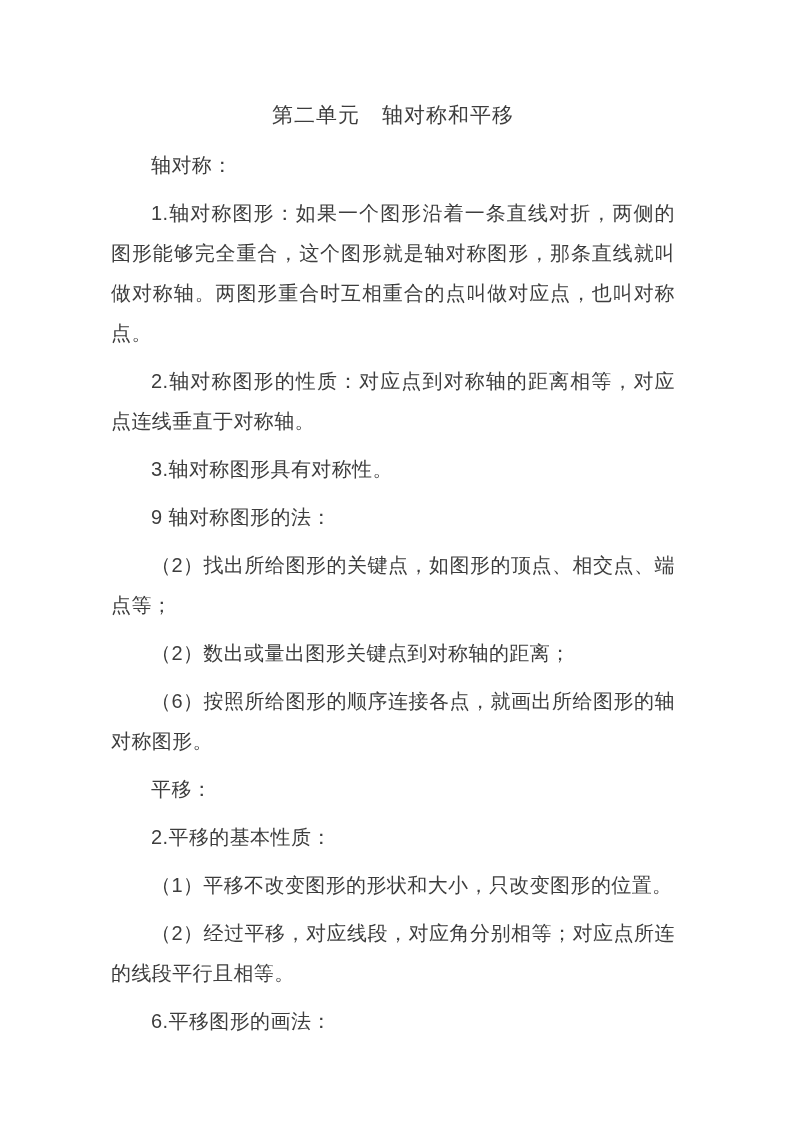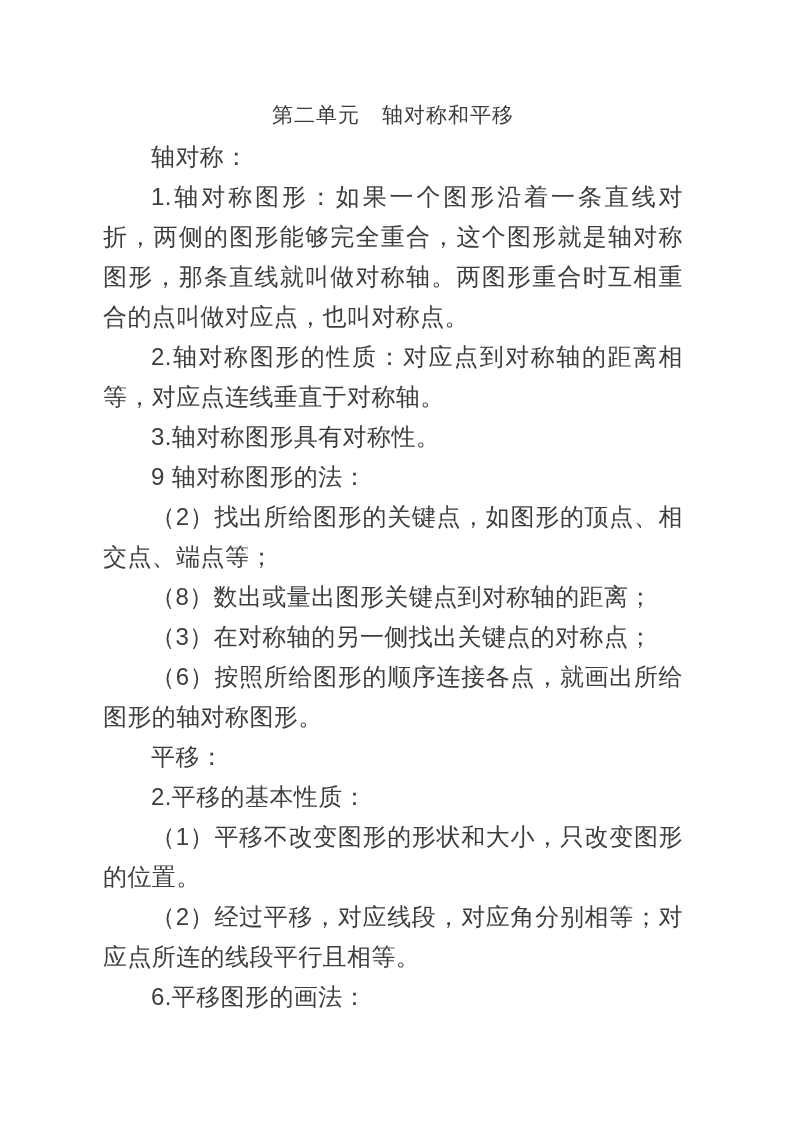--- a/index.html
+++ b/index.html
@@ -29,42 +29,41 @@
   }
   .doc-title{
     margin:0;
     font-size:21px;
     font-weight:400;
     line-height:44px;
     text-align:center;
     letter-spacing:1px;
   }
   .para{
-    margin:0;
-    font-size:24px;
+    margin:8px;
+    font-size:20px;
     line-height:40px;
     text-align:justify;
     text-indent:2em;
     letter-spacing:0.4px;
   }
 </style>
 </head>
 <body>
 
 <div class="page">
   <div class="content">
     <h1 class="doc-title">第二单元　轴对称和平移</h1>
     <p class="para">轴对称：</p>
     <p class="para">1.轴对称图形：如果一个图形沿着一条直线对折，两侧的图形能够完全重合，这个图形就是轴对称图形，那条直线就叫做对称轴。两图形重合时互相重合的点叫做对应点，也叫对称点。</p>
     <p class="para">2.轴对称图形的性质：对应点到对称轴的距离相等，对应点连线垂直于对称轴。</p>
     <p class="para">3.轴对称图形具有对称性。</p>
     <p class="para">9 轴对称图形的法：</p>
     <p class="para">（2）找出所给图形的关键点，如图形的顶点、相交点、端点等；</p>
-    <p class="para">（8）数出或量出图形关键点到对称轴的距离；</p>
-    <p class="para">（3）在对称轴的另一侧找出关键点的对称点；</p>
+    <p class="para">（2）数出或量出图形关键点到对称轴的距离；</p>
     <p class="para">（6）按照所给图形的顺序连接各点，就画出所给图形的轴对称图形。</p>
     <p class="para">平移：</p>
     <p class="para">2.平移的基本性质：</p>
     <p class="para">（1）平移不改变图形的形状和大小，只改变图形的位置。</p>
     <p class="para">（2）经过平移，对应线段，对应角分别相等；对应点所连的线段平行且相等。</p>
     <p class="para">6.平移图形的画法：</p>
   </div>
 </div>
 
 </body></html>

